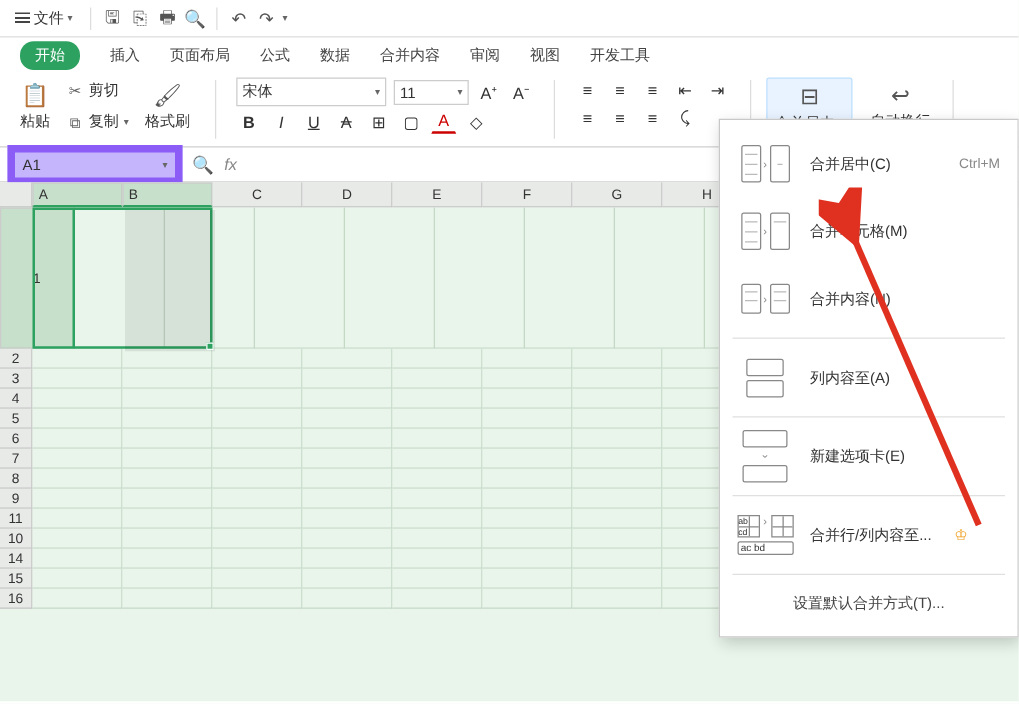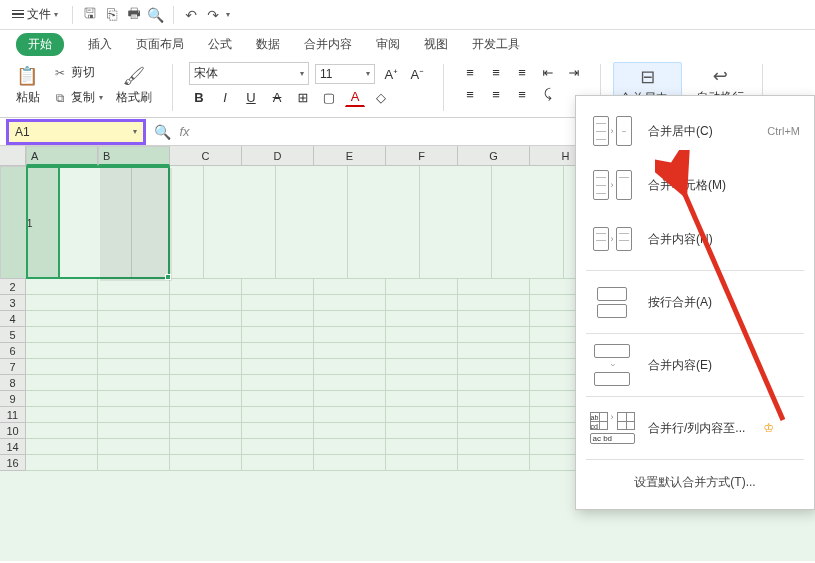--- a/index.html
+++ b/index.html
@@ -19,21 +19,21 @@
 .rrow{display:flex;align-items:center;gap:6px}
 .bigbtn{display:flex;flex-direction:column;align-items:center;gap:2px;cursor:pointer;padding:2px 4px}
 .bigicon{width:22px;height:22px;display:flex;align-items:center;justify-content:center;font-size:18px;color:#555}
 .smbtn{display:flex;align-items:center;gap:4px;cursor:pointer;padding:2px 3px;font-size:11px}
 .sicon{width:14px;height:14px;display:inline-flex;align-items:center;justify-content:center;color:#666;font-size:12px}
 .sel{border:1px solid #ccc;padding:2px 4px;font-size:11px;min-width:60px;display:flex;align-items:center;justify-content:space-between;cursor:pointer;background:#fff}
 .fmt-btn{width:20px;height:20px;border:1px solid transparent;display:flex;align-items:center;justify-content:center;cursor:pointer;font-size:13px}
 .merge-big{display:flex;flex-direction:column;align-items:center;cursor:pointer;padding:3px 6px;gap:2px;border:1px solid #bcdfff;background:#e8f3ff;border-radius:2px}
 .wrap-big{display:flex;flex-direction:column;align-items:center;cursor:pointer;padding:3px 6px;gap:2px}
 .namebox-row{height:28px;display:flex;align-items:center;border-bottom:1px solid #d0d0d0;padding:0 6px;gap:8px}
-.namebox{width:140px;border:3px solid #8b5cf6;padding:3px 6px;display:flex;align-items:center;justify-content:space-between;font-size:11px;background:#fef9c3}
+.namebox{width:140px;border:6px solid #8b5cf6;padding:3px 6px;display:flex;align-items:center;justify-content:space-between;font-size:11px;background:#c4b5fd}
 .fx-icon{font-style:italic;color:#888;font-size:13px}
 .search-icon{color:#888;font-size:14px}
 .grid-area{position:relative;height:415px;background:#e9f5ea}
 .colhdrs{display:flex;height:20px;background:#e8eae8}
 .corner{width:26px;border-right:1px solid #c4c4c4;border-bottom:1px solid #c4c4c4;background:#e8eae8}
 .colhdr{border-right:1px solid #c4c4c4;border-bottom:1px solid #c4c4c4;text-align:center;line-height:20px;font-size:11px;color:#333;background:#e8eae8}
 .colhdr.sel{background:#c7e0cb;border-bottom:2px solid #2da260}
 .rows{display:flex;flex-direction:column}
 .row{display:flex}
 .rowhdr{width:26px;border-right:1px solid #c4c4c4;border-bottom:1px solid #c4c4c4;text-align:center;font-size:11px;color:#333;background:#e8eae8;display:flex;align-items:center;justify-content:center}
@@ -319,20 +319,31 @@
         <div class="cell" style="width: 72px; height: 16px;"></div>
         <div class="cell" style="width: 72px; height: 16px;"></div>
         <div class="cell" style="width: 72px; height: 16px;"></div>
         <div class="cell" style="width: 72px; height: 16px;"></div>
         <div class="cell" style="width: 72px; height: 16px;"></div>
         <div class="cell" style="width: 72px; height: 16px;"></div>
         <div class="cell" style="width: 72px; height: 16px;"></div>
         <div class="cell" style="width: 72px; height: 16px;"></div>
       </div>
       <div class="row">
+        <div class="rowhdr" style="height: 16px;">15</div>
+        <div class="cell" style="width: 72px; height: 16px;"></div>
+        <div class="cell" style="width: 72px; height: 16px;"></div>
+        <div class="cell" style="width: 72px; height: 16px;"></div>
+        <div class="cell" style="width: 72px; height: 16px;"></div>
+        <div class="cell" style="width: 72px; height: 16px;"></div>
+        <div class="cell" style="width: 72px; height: 16px;"></div>
+        <div class="cell" style="width: 72px; height: 16px;"></div>
+        <div class="cell" style="width: 72px; height: 16px;"></div>
+      </div>
+      <div class="row">
         <div class="rowhdr" style="height: 16px;">16</div>
         <div class="cell" style="width: 72px; height: 16px;"></div>
         <div class="cell" style="width: 72px; height: 16px;"></div>
         <div class="cell" style="width: 72px; height: 16px;"></div>
         <div class="cell" style="width: 72px; height: 16px;"></div>
         <div class="cell" style="width: 72px; height: 16px;"></div>
         <div class="cell" style="width: 72px; height: 16px;"></div>
         <div class="cell" style="width: 72px; height: 16px;"></div>
         <div class="cell" style="width: 72px; height: 16px;"></div>
       </div>
@@ -394,32 +405,32 @@
     <span>合并内容(N)</span>
   </div>
   <div class="dd-sep"></div>
   <div class="dd-item">
     <div class="dd-ico">
         <div style="display:flex;flex-direction:column;gap:3px">
           <div class="mbox2"></div>
           <div class="mbox2"></div>
         </div>
       </div>
-    <span>按行合并(A)</span>
+    <span>列内容至(A)</span>
   </div>
   <div class="dd-sep"></div>
   <div class="dd-item">
     <div class="dd-ico">
         <div style="display:flex;flex-direction:column;gap:2px;align-items:center">
           <div class="mbox2" style="width:36px"></div>
           <span class="marr" style="transform:rotate(90deg)">›</span>
           <div class="mbox2" style="width:36px"></div>
         </div>
       </div>
-    <span>合并内容(E)</span>
+    <span>新建选项卡(E)</span>
   </div>
   <div class="dd-sep"></div>
   <div class="dd-item">
     <div class="dd-ico">
         <div style="display:flex;flex-direction:column;gap:3px">
           <div style="display:flex;gap:3px">
             <div class="mgrid" style="width:18px;height:18px;font-size:7px;line-height:9px">ab<br>cd</div>
             <span class="marr">›</span>
             <div class="mgrid" style="width:18px;height:18px"></div>
           </div>

